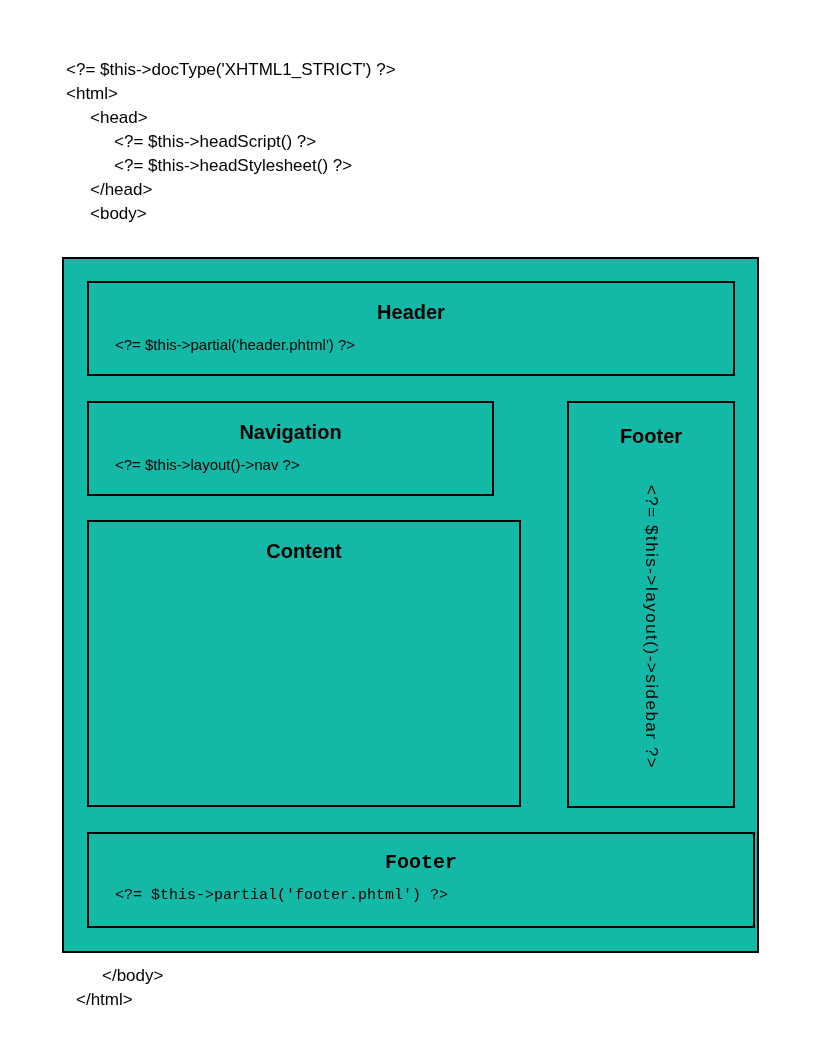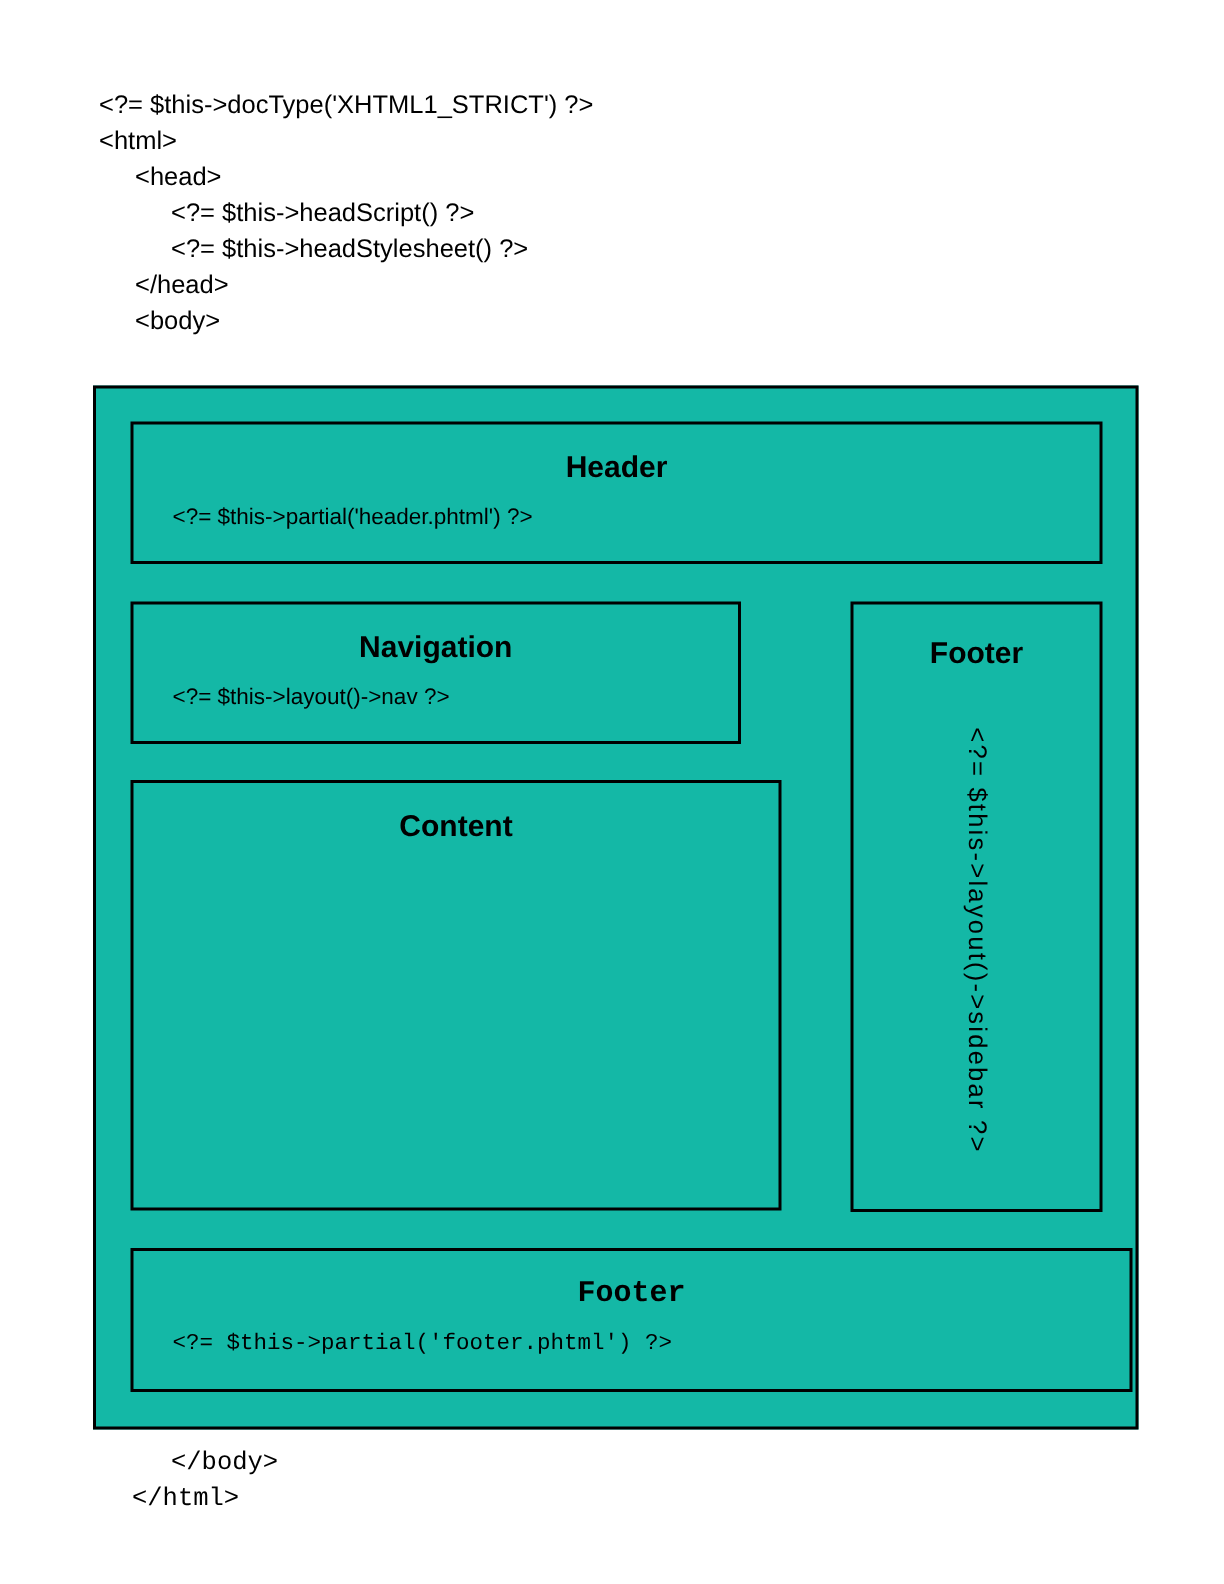--- a/index.html
+++ b/index.html
@@ -18,21 +18,21 @@
   .code-line {
     font-size: 17px;
     line-height: 24px;
     white-space: pre;
   }
   .ind-0 { margin-left: 0; }
   .ind-1 { margin-left: 24px; }
   .ind-2 { margin-left: 48px; }
 
   #code-top    { left: 66px; top: 58px; }
-  #code-bottom { left: 88px; top: 964px; font-family: Liberation Mono, monospace; }
+  #code-bottom { left: 76px; top: 964px; }
   #code-bottom .ind-1 { margin-left: 26px; }
 
   
   .dbox {
     position: absolute;
     border: 2px solid #000000;
     background: #14b8a6;
   }
   #outer-box   { left: 62px;  top: 257px; width: 697px; height: 696px; }
   #header-box  { left: 87px;  top: 281px; width: 648px; height: 95px;  }

